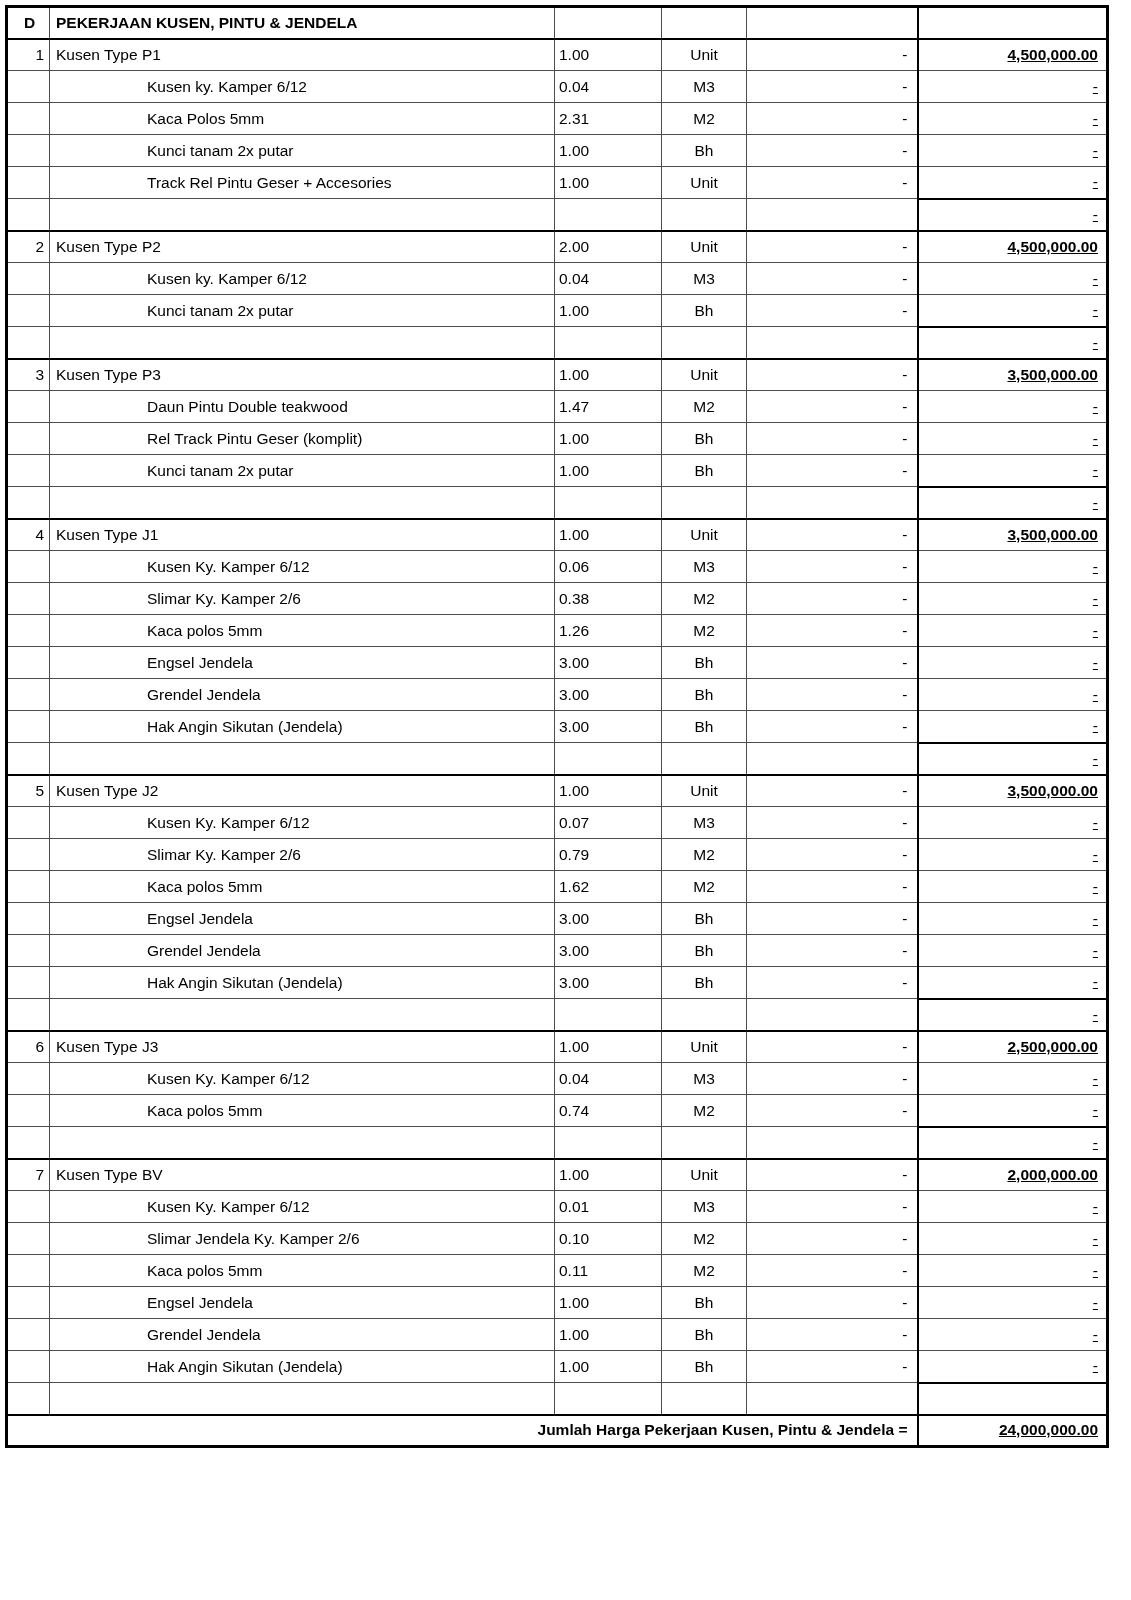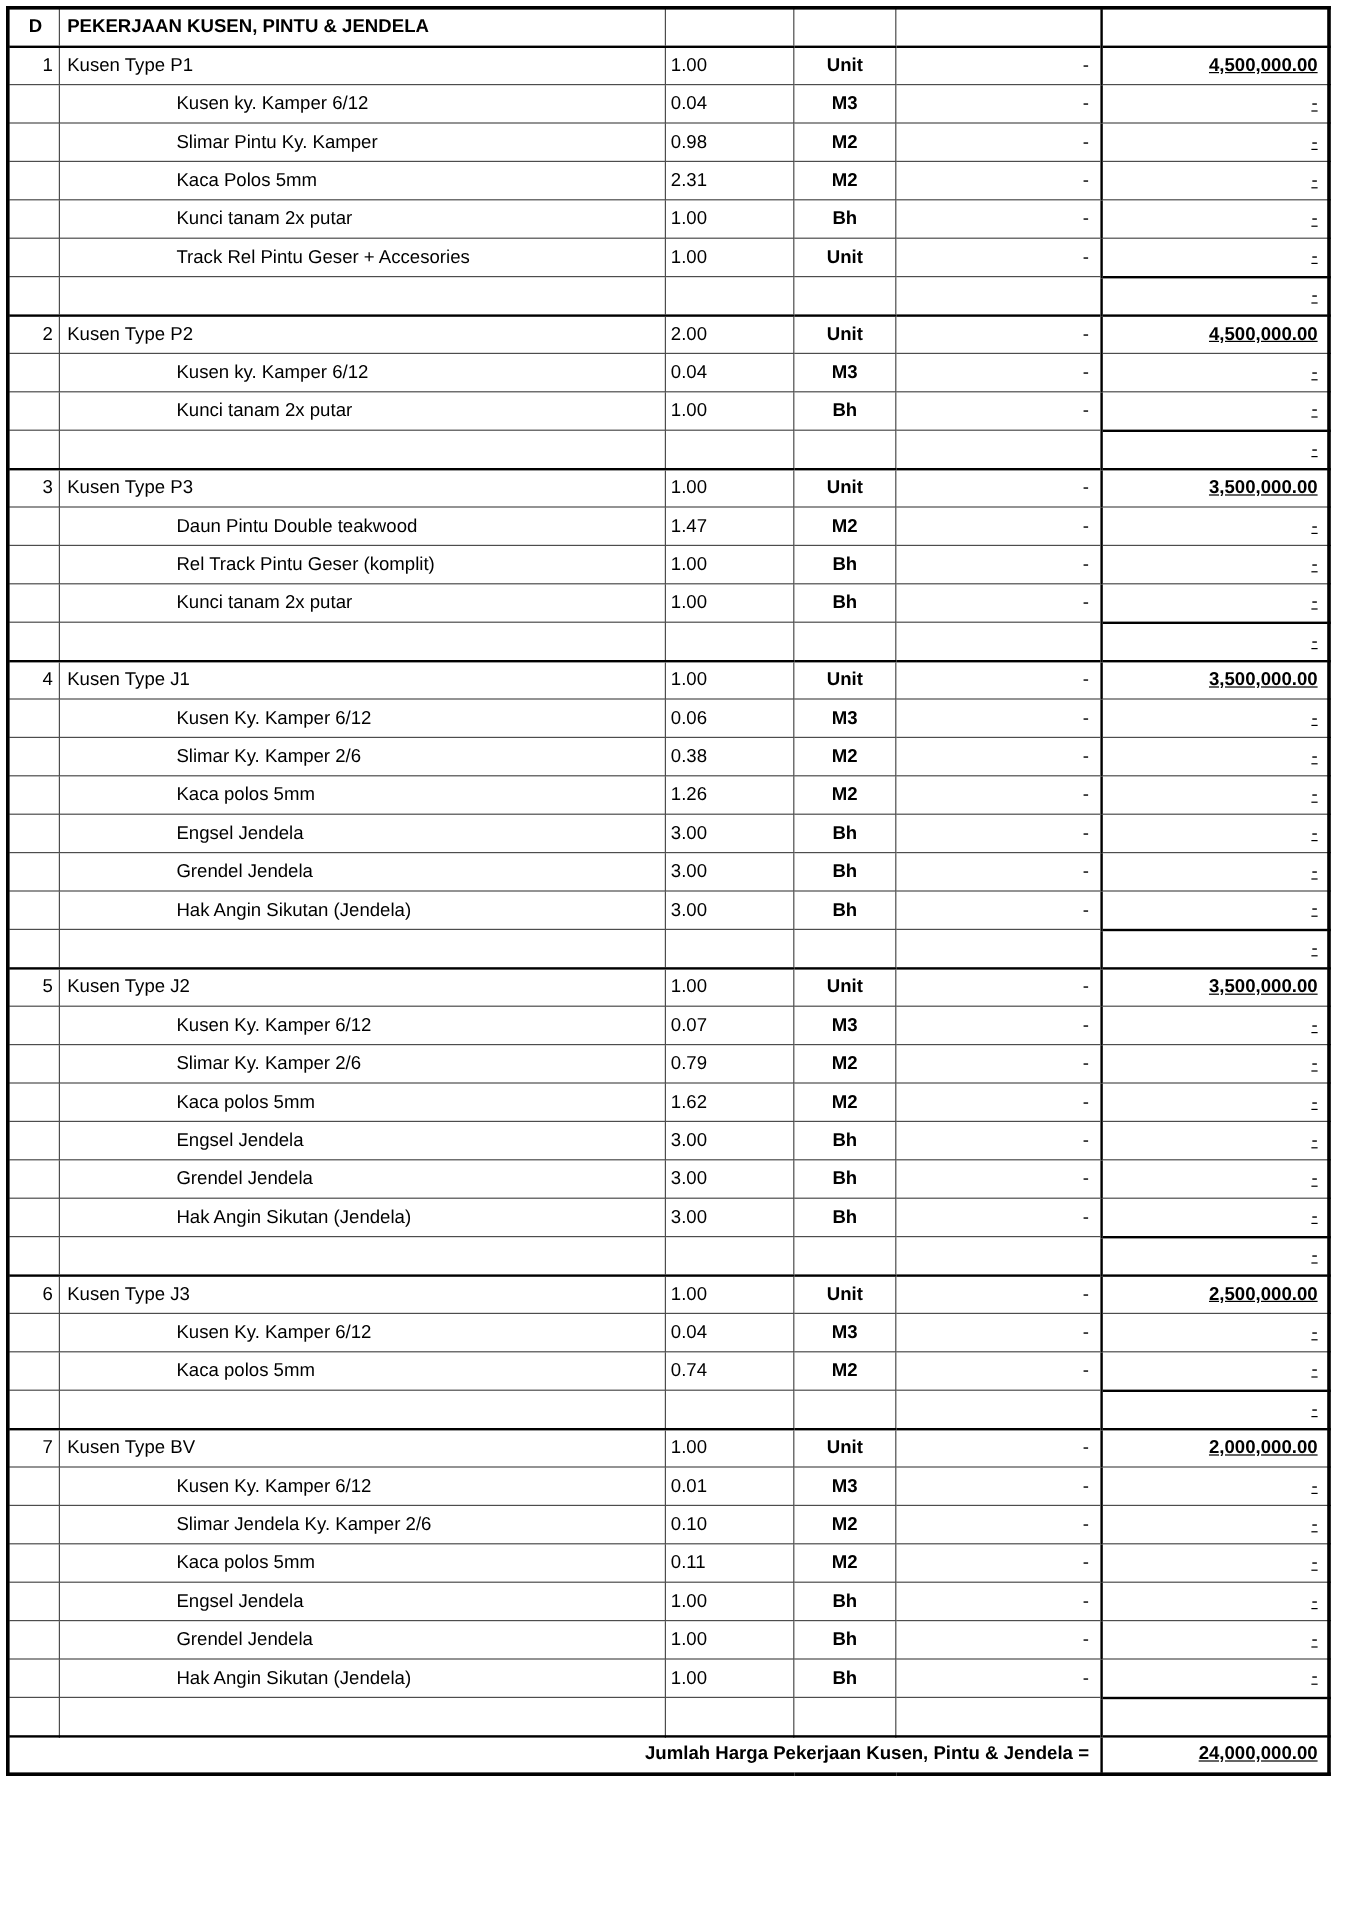--- a/index.html
+++ b/index.html
@@ -29,21 +29,21 @@
     white-space: nowrap;
     overflow: hidden;
     vertical-align: middle;
   }
   
   .c-no    { text-align: right; padding-right: 5px; }
   .c-no.center { text-align: center; padding-right: 2px; }
   .c-desc  { text-align: left; padding-left: 6px; }
   .c-desc.item { padding-left: 97px; margin-top: 11px; }
   .c-qty   { text-align: left; padding-right: 19px; }
-  .c-unit  { text-align: center; font-weight: bold; }
+  .c-unit  { text-align: center; }
   .c-price { text-align: right; padding-right: 9px; }
   .c-total { text-align: right; padding-right: 8px; border-left: 2px solid #000000; text-decoration: underline; }
   .c-label { text-align: right; padding-right: 9px; }
   .bold    { font-weight: bold; }
 
   
   tr.section-row td { border-top: 2px solid #000000; }
   
   tr.spacer-row td.c-total { border-top: 2px solid #000000; }
   
@@ -83,28 +83,20 @@
         <tr class="item-row">
           <td class="c-no"></td>
           <td class="c-desc item">Kusen ky. Kamper 6/12</td>
           <td class="c-qty">0.04</td>
           <td class="c-unit">M3</td>
           <td class="c-price">-</td>
           <td class="c-total">-</td>
         </tr>
         <tr class="item-row">
           <td class="c-no"></td>
-          <td class="c-desc item">Slimar Pintu Ky. Kamper</td>
-          <td class="c-qty">0.98</td>
-          <td class="c-unit">M2</td>
-          <td class="c-price">-</td>
-          <td class="c-total">-</td>
-        </tr>
-        <tr class="item-row">
-          <td class="c-no"></td>
           <td class="c-desc item">Kaca Polos 5mm</td>
           <td class="c-qty">2.31</td>
           <td class="c-unit">M2</td>
           <td class="c-price">-</td>
           <td class="c-total">-</td>
         </tr>
         <tr class="item-row">
           <td class="c-no"></td>
           <td class="c-desc item">Kunci tanam 2x putar</td>
           <td class="c-qty">1.00</td>

